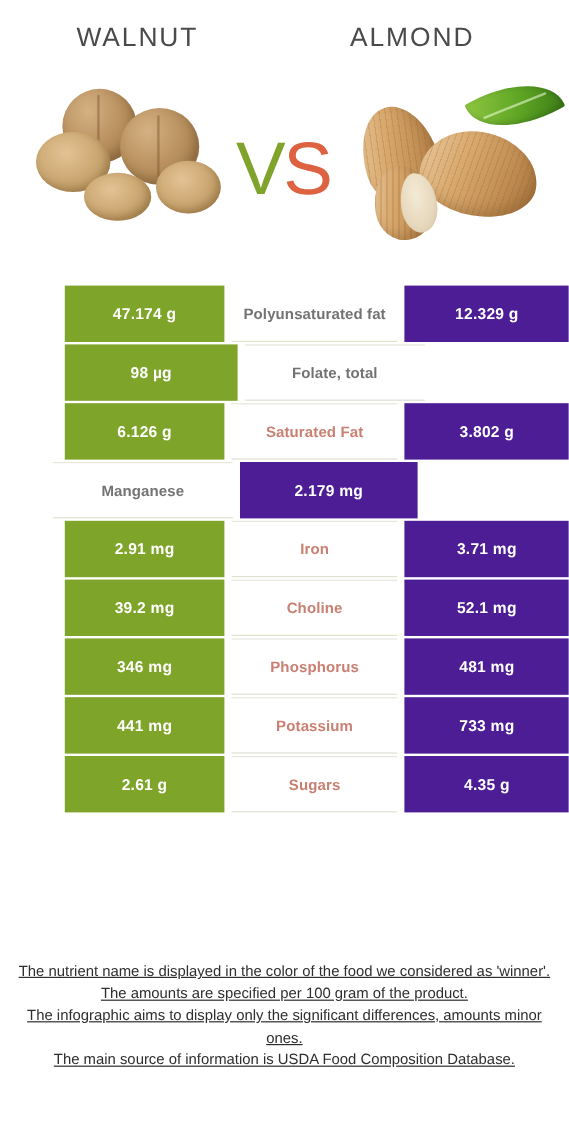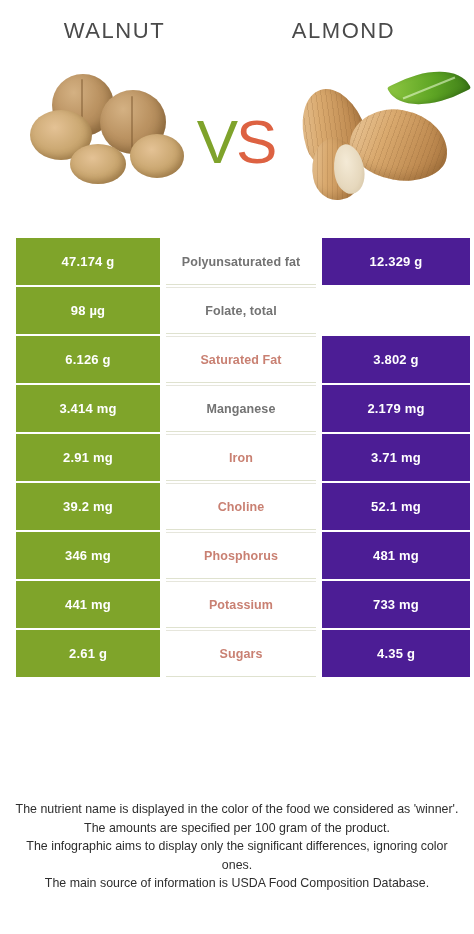--- a/index.html
+++ b/index.html
@@ -81,21 +81,21 @@
     transform:rotate(-28deg);
     box-shadow: inset -2px -2px 5px rgba(30,70,15,.35);
   }
   .leaf-vein {
     position:absolute; left:12%; top:48%; width:76%; height:1.5px;
     background:rgba(240,255,220,.55); transform:rotate(6deg);
   }
 
   
   .table { position:absolute; left:0; top:238px; width:474px; }
-  .row { display:flex; height:47px; margin-bottom:2px; }
+  .row { display:flex; height:47px; margin-bottom:2px;padding-left:38px; }
 
   .cell-left, .cell-right {
     display:flex; align-items:center; justify-content:center;
     font-size:13px; font-weight:600; color:#ffffff;
     letter-spacing:.2px;
   }
   .cell-left  { width:144px; margin-left:16px;  background:#7FA42A; }
   .cell-right { width:148px; margin-left:6px;   background:#4c1d95; }
 
   .cell-mid {
@@ -110,21 +110,21 @@
   .mid-green { color:#737373; }
   .mid-red   { color:#C98072; }
 
   
   .footer {
     position:absolute; left:0; top:800px; width:474px;
     padding:0 12px; text-align:center;
     font-size:12.4px; line-height:18.5px; color:#2e2e2e;
     font-family:"Liberation Sans", sans-serif;
   }
-  .footer p { margin:0; }
+  .footer p { margin:0;text-decoration:underline; }
 </style>
 </head>
 <body>
 
 <div class="page">
 
   <div class="header">
     <div class="title title-left">WALNUT</div>
     <div class="title title-right">ALMOND</div>
   </div>
@@ -174,21 +174,20 @@
       <div class="row">
         <div class="cell-left">98 µg</div>
         <div class="cell-mid mid-green">Folate, total</div>
       </div>
       <div class="row">
         <div class="cell-left">6.126 g</div>
         <div class="cell-mid mid-red">Saturated Fat</div>
         <div class="cell-right">3.802 g</div>
       </div>
       <div class="row">
-        <div class="cell-left">3.414 mg</div>
         <div class="cell-mid mid-green">Manganese</div>
         <div class="cell-right">2.179 mg</div>
       </div>
       <div class="row">
         <div class="cell-left">2.91 mg</div>
         <div class="cell-mid mid-red">Iron</div>
         <div class="cell-right">3.71 mg</div>
       </div>
       <div class="row">
         <div class="cell-left">39.2 mg</div>
@@ -208,17 +207,17 @@
       <div class="row">
         <div class="cell-left">2.61 g</div>
         <div class="cell-mid mid-red">Sugars</div>
         <div class="cell-right">4.35 g</div>
       </div>
     </div>
 
   <div class="footer">
     <p>The nutrient name is displayed in the color of the food we considered as 'winner'.</p>
     <p>The amounts are specified per 100 gram of the product.</p>
-    <p>The infographic aims to display only the significant differences, ignoring color ones.</p>
+    <p>The infographic aims to display only the significant differences, amounts minor ones.</p>
     <p>The main source of information is USDA Food Composition Database.</p>
   </div>
 
 </div>
 
 </body></html>

